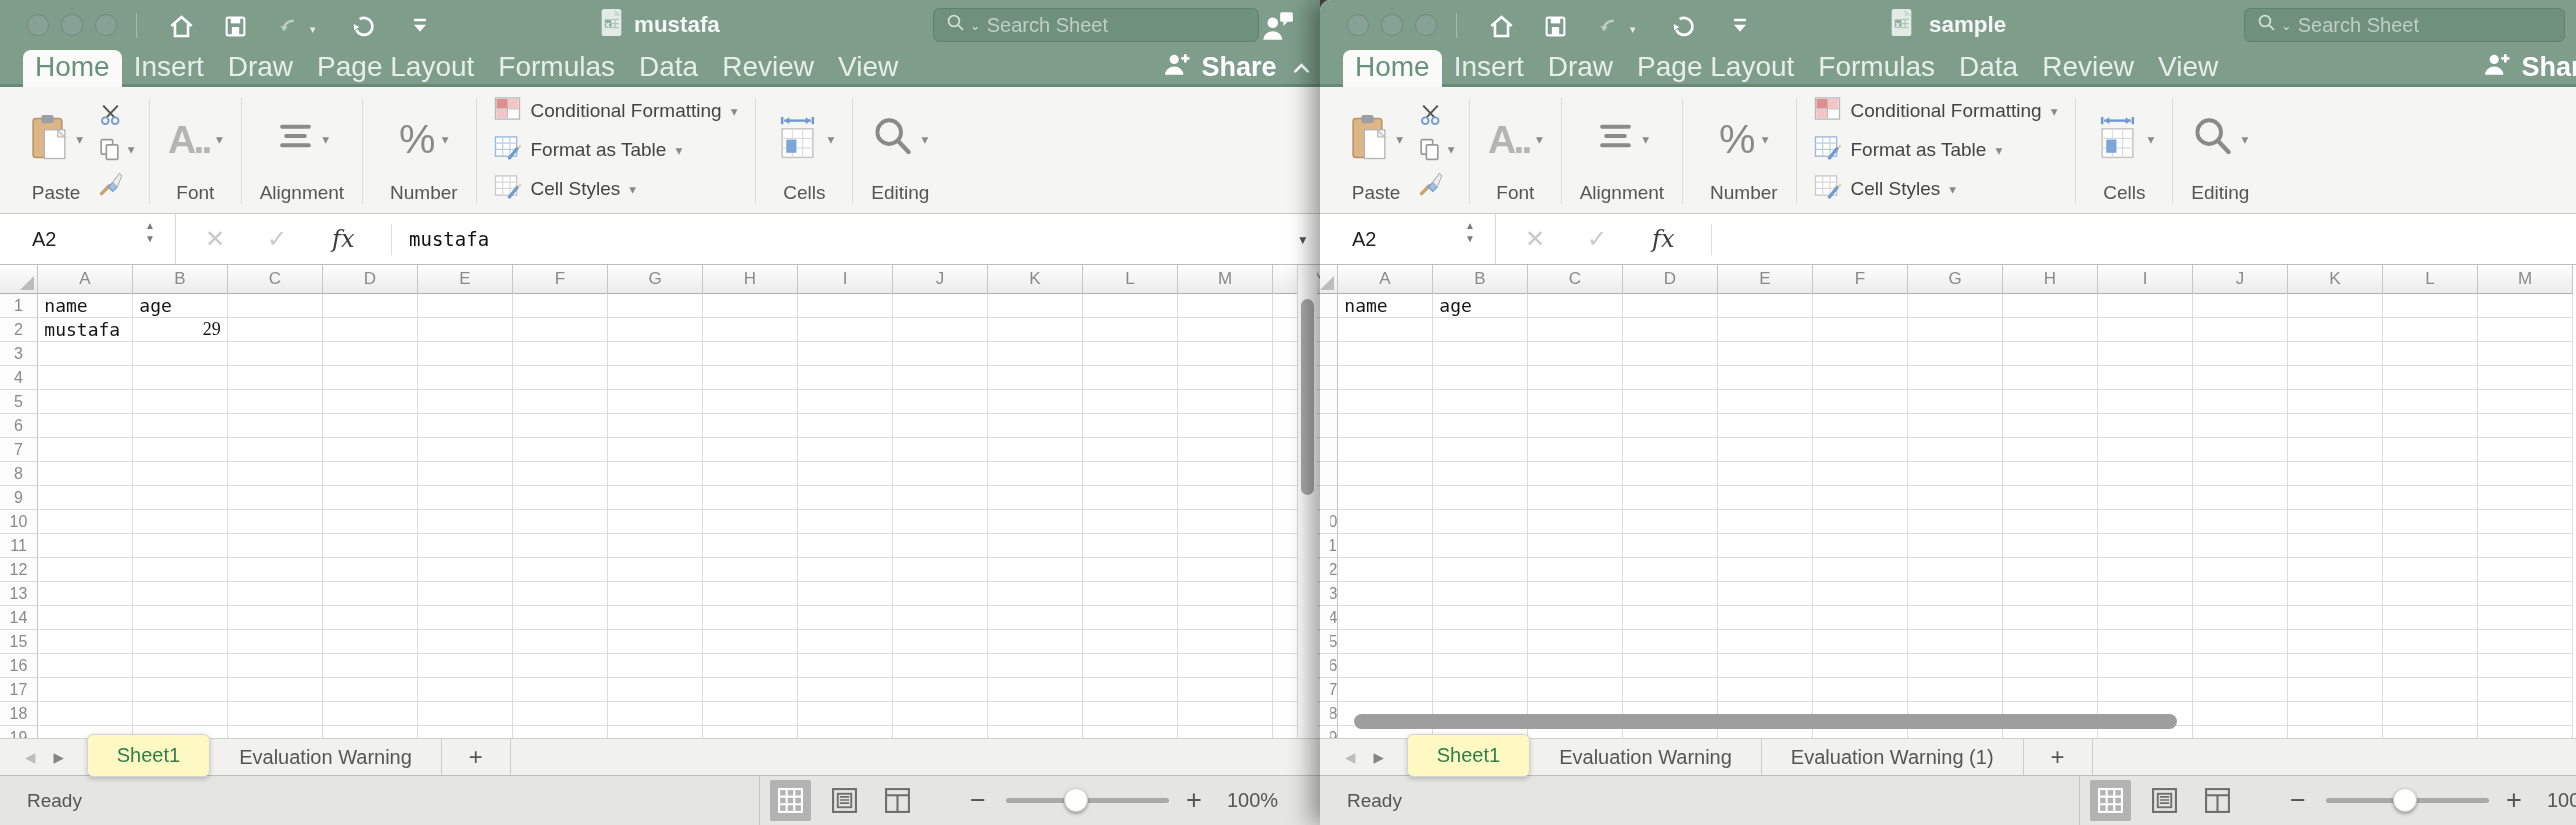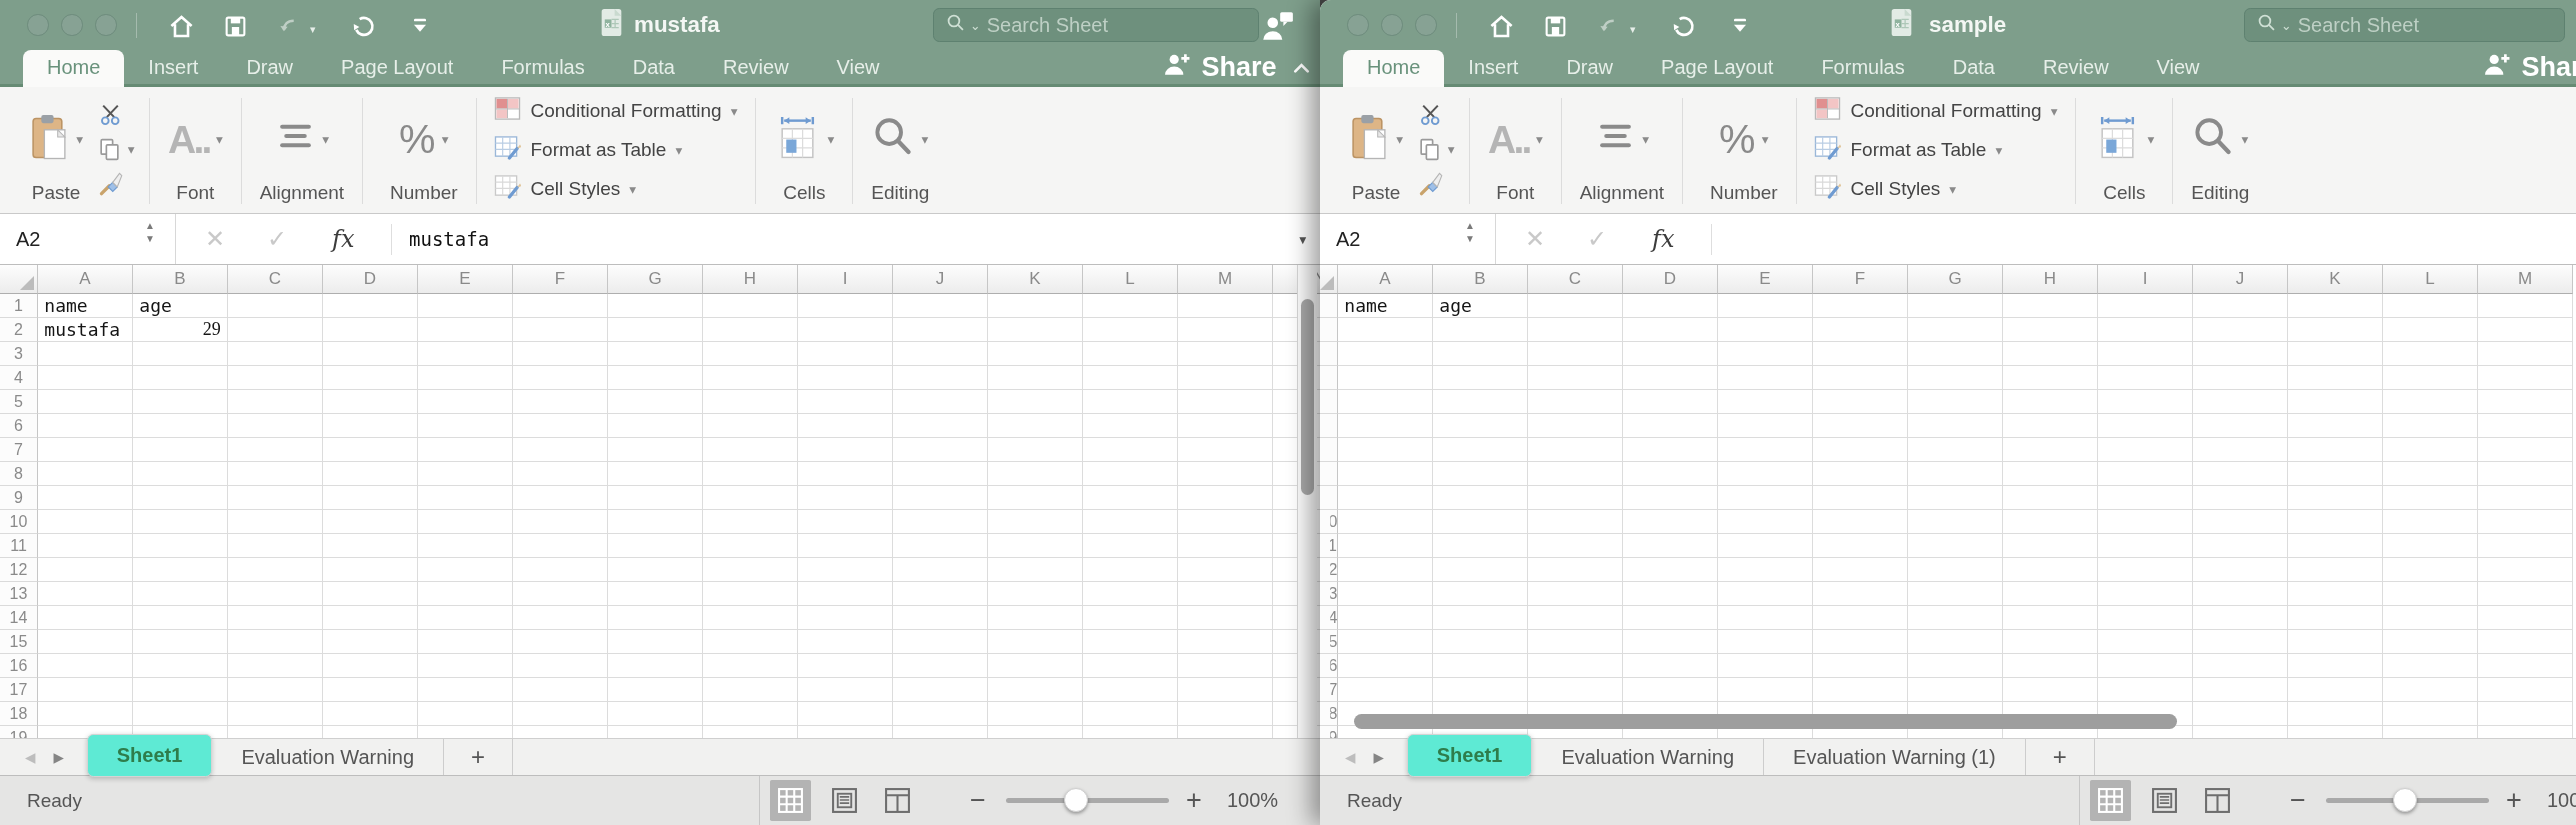--- a/index.html
+++ b/index.html
@@ -21,42 +21,42 @@
   .title { position:absolute; left:0; right:0; top:0; height:50px; display:flex; align-items:center; justify-content:center; gap:10.8px; color:#f4f7f4; font-size:22.4px; font-weight:bold; }
   #wR .title-text { margin-left:5.4px; }
   .searchbox { position:absolute; left:933px; top:8px; width:326px; height:34px; background:#6e907d; border:0.9px solid #5e8170; border-radius:6.3px; display:flex; align-items:center; padding:0 10.8px; gap:6.3px; color:#bed0c5; font-size:20px; }
   #wR .searchbox { left:924px; width:321px; }
   .searchbox .chev { font-size:12.6px; margin-left:-2.7px; color:#cfe0d5; }
   .contact { position:absolute; left:1259px; top:10px; }
 
   
   .trow { position:relative; height:37px; background:#7e9e8b; border-bottom:3.6px solid #668b74; }
   .tabs { display:flex; height:100%; padding-left:23px; }
-  .tab { display:flex; align-items:center; padding:0 24px; color:#e7efe9; font-size:20px; }
+  .tab { display:flex; align-items:center; padding:0 12px; color:#e7efe9; font-size:28px; }
   .tab.active { background:#fafaf9; color:#69927c; border-radius:8px 8px 0 0; box-shadow:0 3.6px 0 0 #fafaf9; }
   .share { position:absolute; left:1162px; top:0; height:100%; display:flex; align-items:center; gap:9px; color:#fff; font-size:27px; font-weight:bold; }
   .collapse { position:absolute; left:1290px; top:7.2px; }
 
   
   .ribbon { position:relative; height:127px; background:#f5f5f4; border-bottom:0.9px solid #c9c9c9; display:flex; align-items:stretch; padding:7.2px 0 5.4px 20px; }
   .rdiv { width:0.9px; background:#dcdcdc; margin:3.6px 9px; }
   .bigbtn { display:flex; flex-direction:column; align-items:center; justify-content:space-between; padding:1.8px 9px; }
   .irow { display:flex; align-items:flex-start; gap:6.3px; flex:1; align-items:center; }
   .glabel { font-size:19px; color:#555; padding-bottom:1.8px; white-space:nowrap; }
   .arr { font-size:13.5px; color:#8a8a8a; }
   .clipcol { display:flex; flex-direction:column; justify-content:space-between; padding:3.6px 5.4px 7.2px; }
   .clipcol > div { display:flex; align-items:center; gap:5.4px; height:36px; }
   .fonticon { font-size:39px; font-weight:bold; color:#b5b5b5; letter-spacing:-2.7px; line-height:1; }
   .pcticon { font-size:41px; color:#8a8a8a; line-height:1; }
   .stylescol { display:flex; flex-direction:column; justify-content:space-between; padding:1.8px 3.6px 3.6px; }
   .srow { display:flex; align-items:center; gap:9px; font-size:19px; color:#444; white-space:nowrap; }
 
   
   .fbar { position:relative; height:51px; background:#fff; border-bottom:1.8px solid #bdbdbd; }
-  .nbox { position:absolute; left:0; top:0; width:176px; height:100%; border-right:1.8px solid #d8d8d8; display:flex; align-items:center; padding-left:16px; font-size:20px; color:#222; }
+  .nbox { position:absolute; left:0; top:0; width:176px; height:100%; border-right:1.8px solid #d8d8d8; display:flex; align-items:center; padding-left:32px; font-size:20px; color:#222; }
   .steppers { position:absolute; left:145px; top:8px; display:flex; flex-direction:column; gap:4.5px; font-size:10px; color:#7a7a7a; line-height:8px; }
   .fbtn { position:absolute; top:0; height:100%; display:flex; align-items:center; font-size:24px; color:#c9c9c9; }
   .fx { font-family:"DejaVu Serif",serif; font-style:italic; font-size:24px; color:#3c3c3c; }
   .fdiv { position:absolute; left:391px; top:10px; width:0.9px; height:30.5px; background:#dedede; }
   .fcontent { position:absolute; left:409px; top:0; height:100%; display:flex; align-items:center; font-family:"DejaVu Sans Mono",monospace; font-size:19px; color:#111; }
   .fexpand { position:absolute; left:1297px; top:0; height:100%; display:flex; align-items:center; font-size:11.7px; color:#555; }
 
   
   .gridwrap { position:relative; height:473px; overflow:hidden; background:#fff; }
   .hrow { display:flex; height:29px; }
@@ -73,21 +73,21 @@
   .vthumb { position:absolute; left:2.7px; top:34px; width:13.5px; height:196px; border-radius:7.2px; background:#a9a9a9; }
   .hscroll { position:absolute; left:34px; top:449px; width:823px; height:15.2px; border-radius:8px; background:#9e9e9e; }
 
   
   .shbar { position:relative; height:37px; background:#f1f1f0; border-top:0.9px solid #cfcfcf; display:flex; align-items:center; }
   .shnav { display:flex; gap:18px; padding-left:25px; align-items:center; font-size:13.5px; }
   .nav-back { color:#bdbdbd; } .nav-fwd { color:#858585; }
   .stabs { display:flex; height:100%; margin-left:23px; }
   .stab { display:flex; align-items:center; padding:0 29px; font-size:20px; color:#555; border-right:0.9px solid #cdcdcd; }
   .stab:first-child { border-left:0.9px solid #cdcdcd; }
-  .stab.active { background:#5eead4; color:#2e7d4b; font-weight:bold; border:0.9px solid #d4d4d4; border-radius:6.3px; margin-top:-5.4px; height:calc(100% + 7.2px); box-shadow:0 1.8px 5.4px rgba(0,0,0,.2); z-index:2; }
+  .stab.active { background:#fef9c3; color:#2e7d4b; font-weight:normal; border:0.9px solid #d4d4d4; border-radius:6.3px; margin-top:-5.4px; height:calc(100% + 7.2px); box-shadow:0 1.8px 5.4px rgba(0,0,0,.2); z-index:2; }
   .addsheet { display:flex; align-items:center; padding:0 27px; font-size:24px; color:#555; border-right:0.9px solid #cdcdcd; height:100%; }
 
   
   .sbar { position:relative; height:50px; background:#e5e5e4; border-top:0.9px solid #bdbdbd; }
   .ready { position:absolute; left:27px; top:0; height:100%; display:flex; align-items:center; font-size:19px; color:#555; }
   .sdiv { position:absolute; left:759px; top:0; width:0.9px; height:100%; background:#c6c6c6; }
   .views { position:absolute; left:770px; top:0; height:100%; display:flex; align-items:center; gap:12.6px; }
   .vbtn { width:41px; height:41px; display:flex; align-items:center; justify-content:center; border-radius:1.8px; }
   .vbtn.active { background:#b3b3b3; }
   .zglyph { position:absolute; top:0; height:100%; display:flex; align-items:center; font-size:27px; color:#555; }

